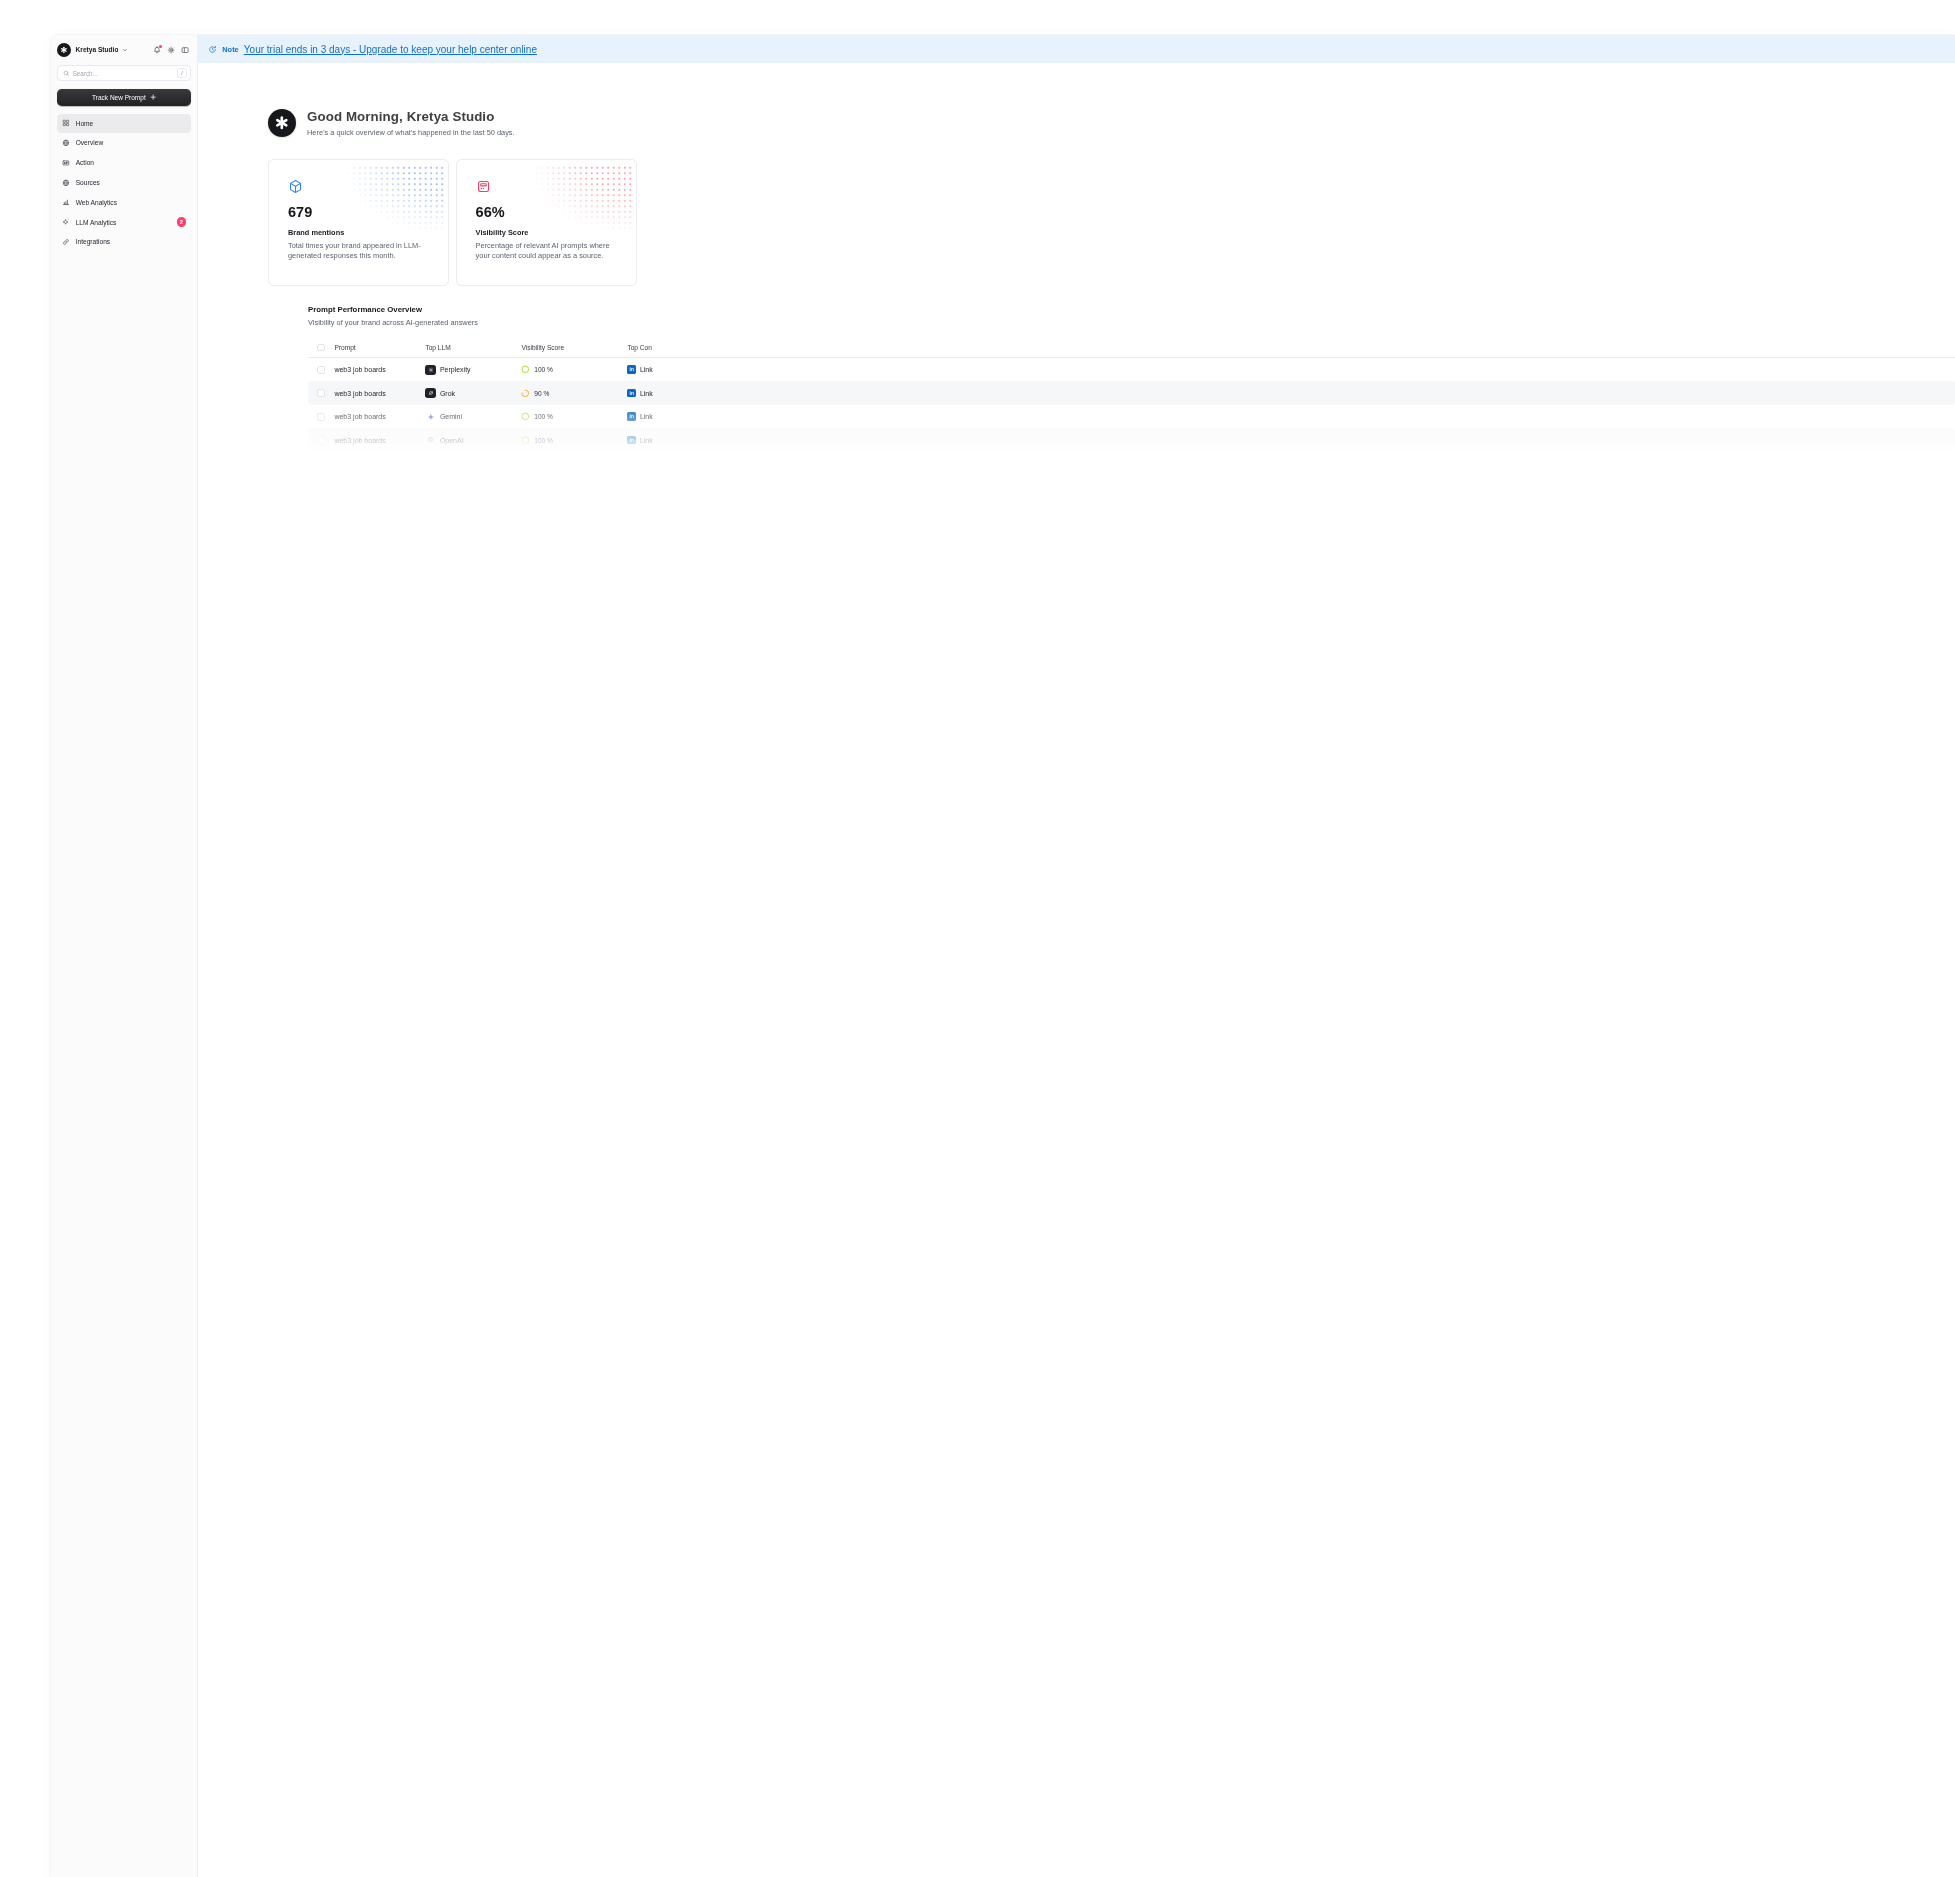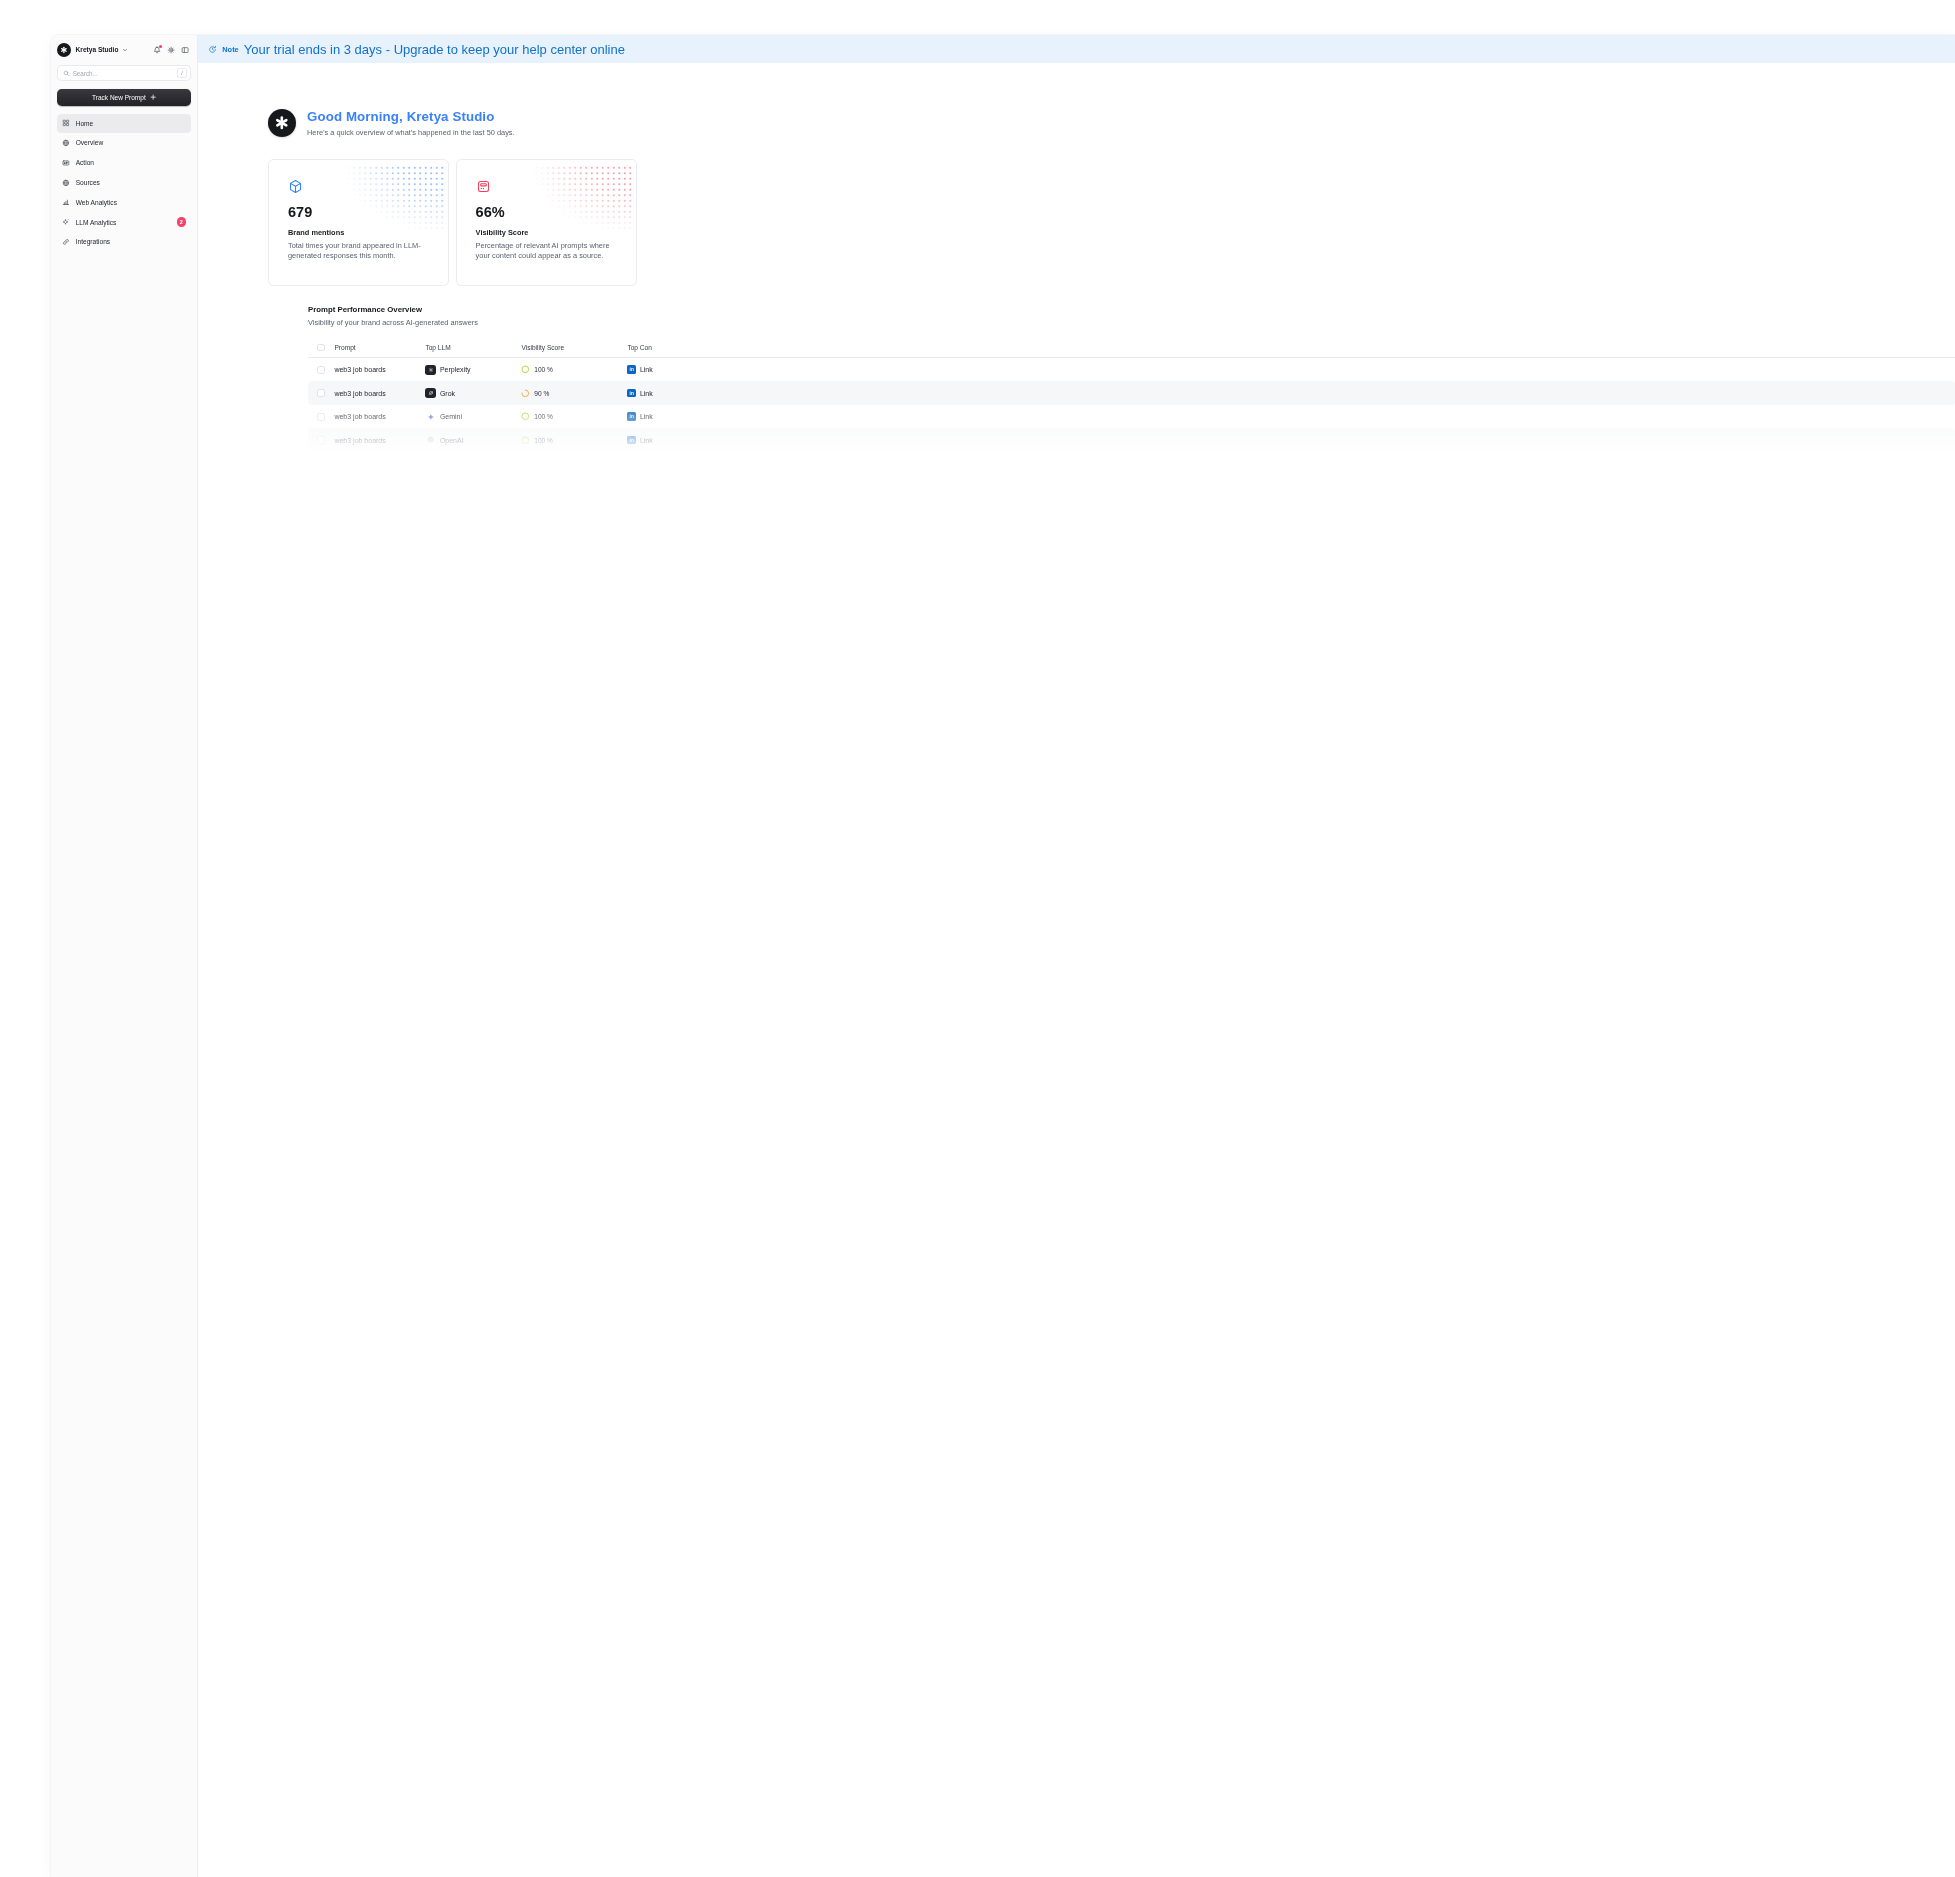--- a/index.html
+++ b/index.html
@@ -46,29 +46,29 @@
   .nlabel { font-size:6.6px; font-weight:500; color:#1d2027; }
   .nav-spacer { flex:1; }
   .nav-badge { min-width:9.4px; height:9.4px; border-radius:4.7px; background:#f5416c;
     color:#fff; font-size:5.5px; font-weight:600; display:flex; align-items:center; justify-content:center; }
 
   
   .main { flex:1; position:relative; overflow:hidden; }
   .banner { height:28px; background:#e8f2fc; display:flex; align-items:center;
     padding:0 10.2px; gap:5.1px; color:#1071cc; }
   .banner-label { font-size:7.4px; font-weight:700; }
-  .banner-msg { font-size:13px; font-weight:500; cursor:pointer; }
+  .banner-msg { font-size:10px; font-weight:500; cursor:pointer;text-decoration:underline; }
 
   .content { padding-left:70px; }
 
   .greet { margin-top:46px; display:flex; align-items:center; gap:11px; }
   .logo-lg { width:28px; height:28px; border-radius:50%; background:#17181c;
     display:flex; align-items:center; justify-content:center; flex-shrink:0;
     box-shadow:0 0.8px 2.3px rgba(0,0,0,.18); }
-  .greet h1 { font-size:13.3px; font-weight:700; color:#3b82f6; letter-spacing:0.1px; }
+  .greet h1 { font-size:13.3px; font-weight:700; color:#404040; letter-spacing:0.1px; }
   .greet .sub { font-size:7.4px; color:#596070; margin-top:3.9px; }
 
   .cards { display:flex; gap:6.6px; margin-top:21.5px; }
   .card { width:181px; height:127px; flex-shrink:0; background:#fff;
     border:0.4px solid #e9ebef; border-radius:5.5px; padding:19px 19px; position:relative; overflow:hidden; }
   .card .value { font-size:14.5px; font-weight:700; margin-top:9.8px; color:#15171b; }
   .card .label { font-size:7.4px; font-weight:700; margin-top:8.2px; color:#1a1d23; }
   .card .desc { font-size:7.4px; color:#5b6270; line-height:1.37; margin-top:3.1px; max-width:138px; }
   .dots { position:absolute; top:5.5px; right:3.9px; width:109px; height:84px; pointer-events:none;
     background-image:radial-gradient(currentColor 0.9px, transparent 1.1px);

